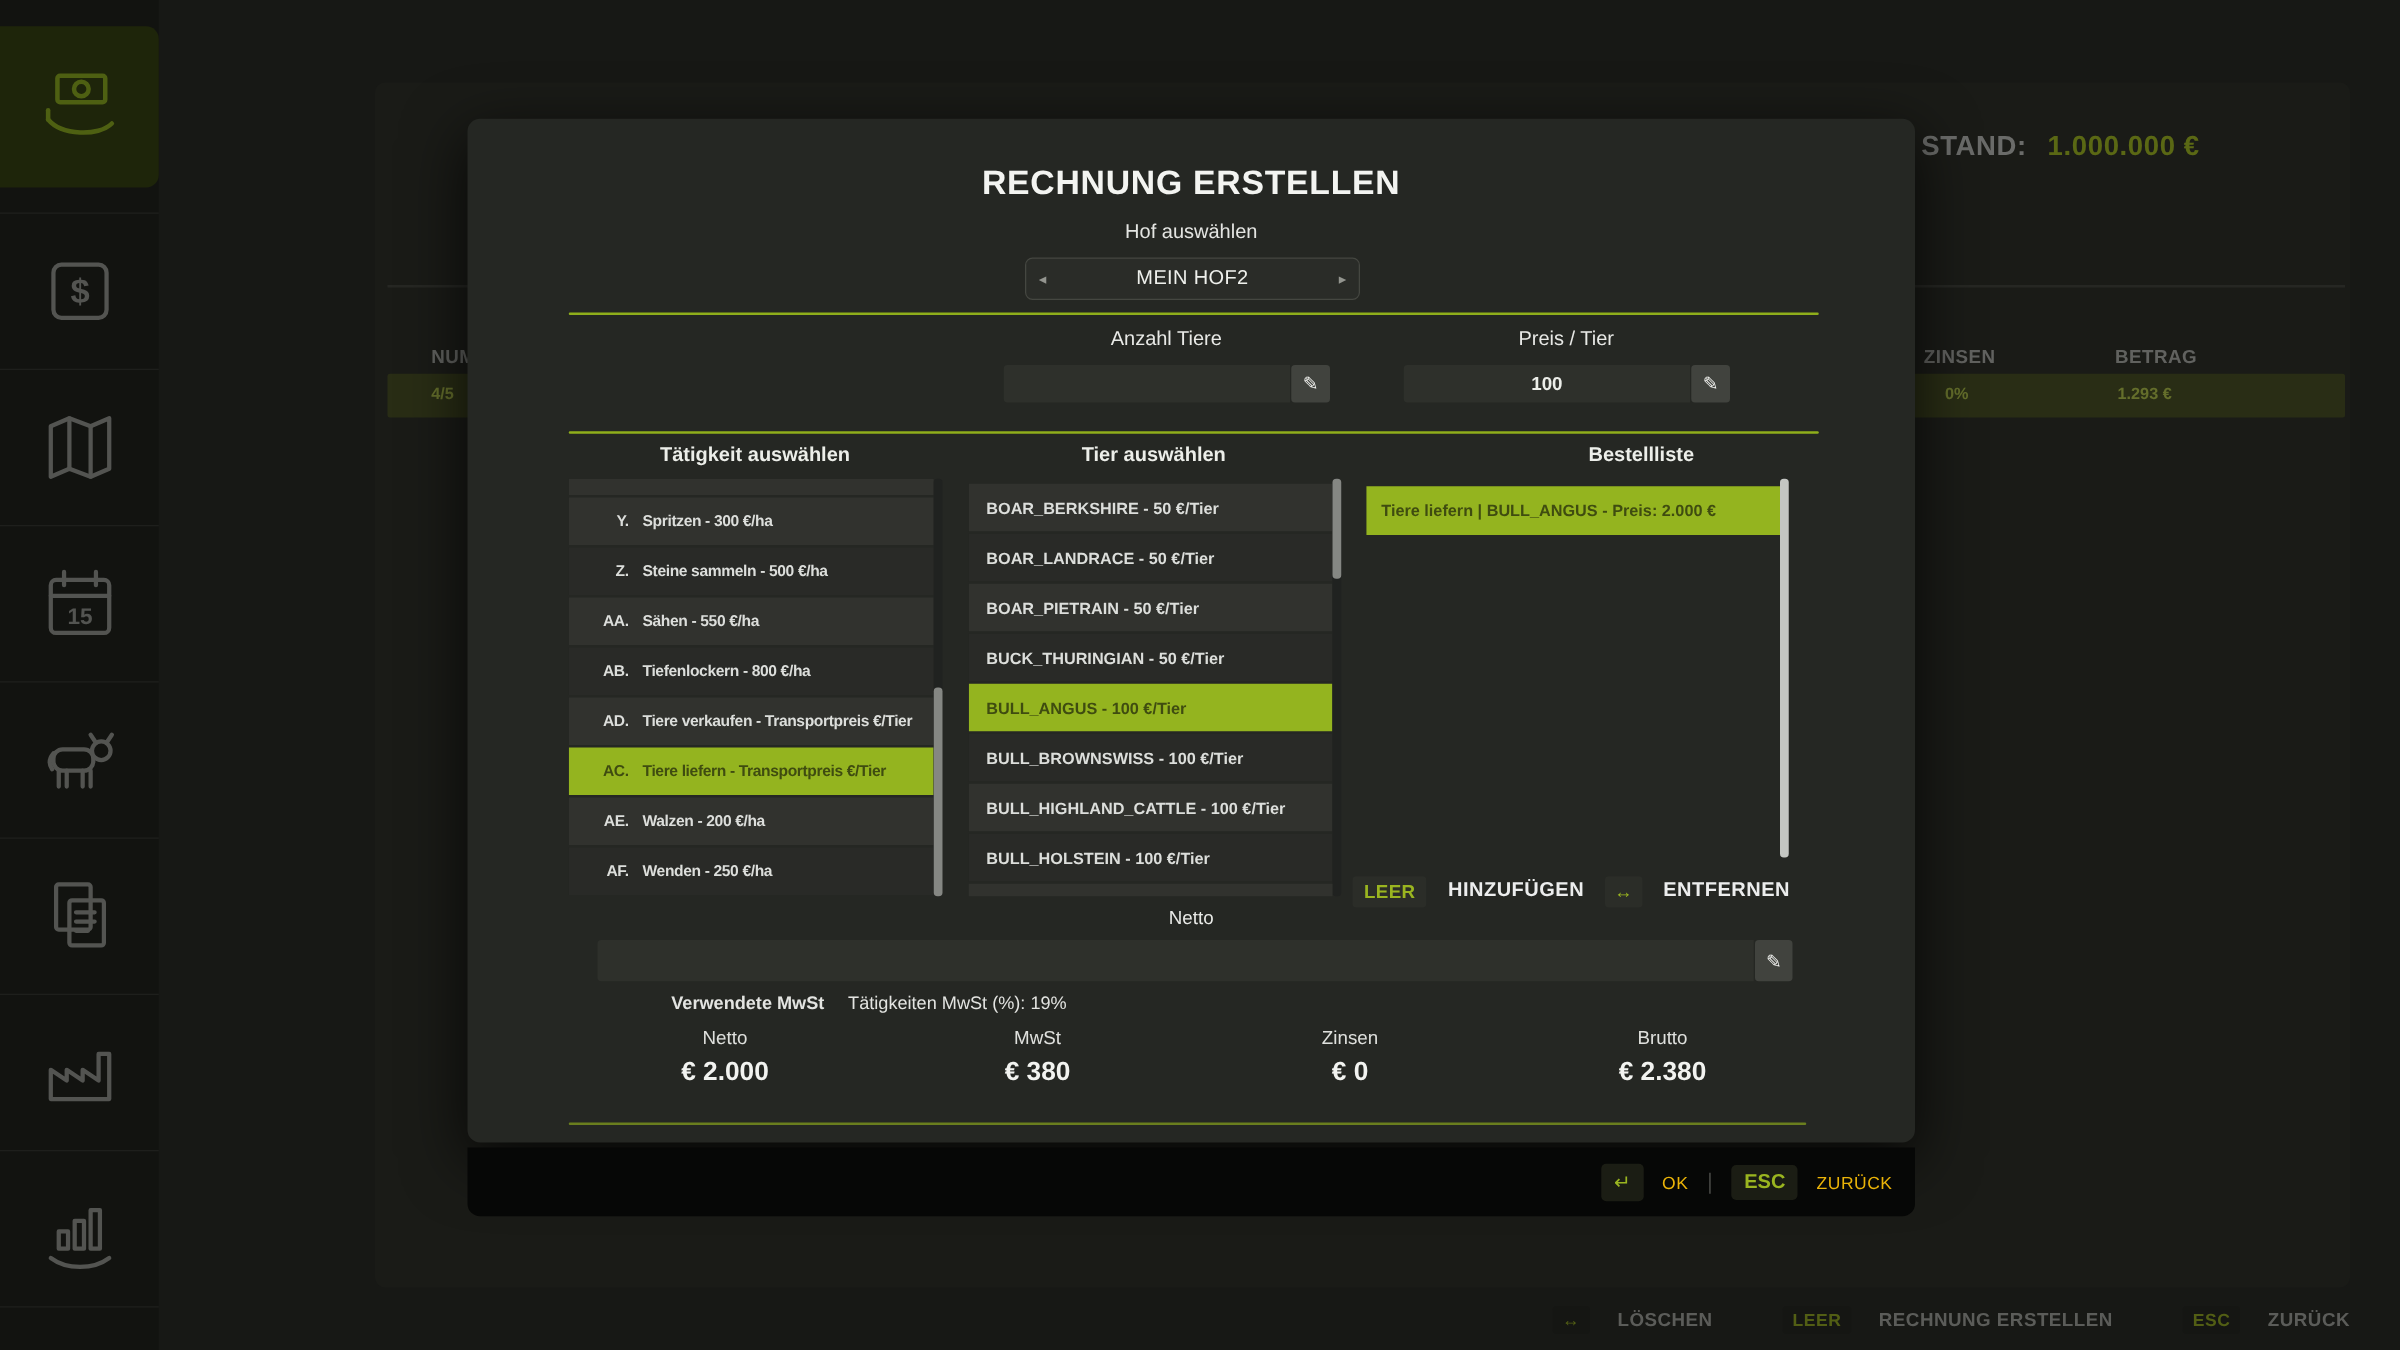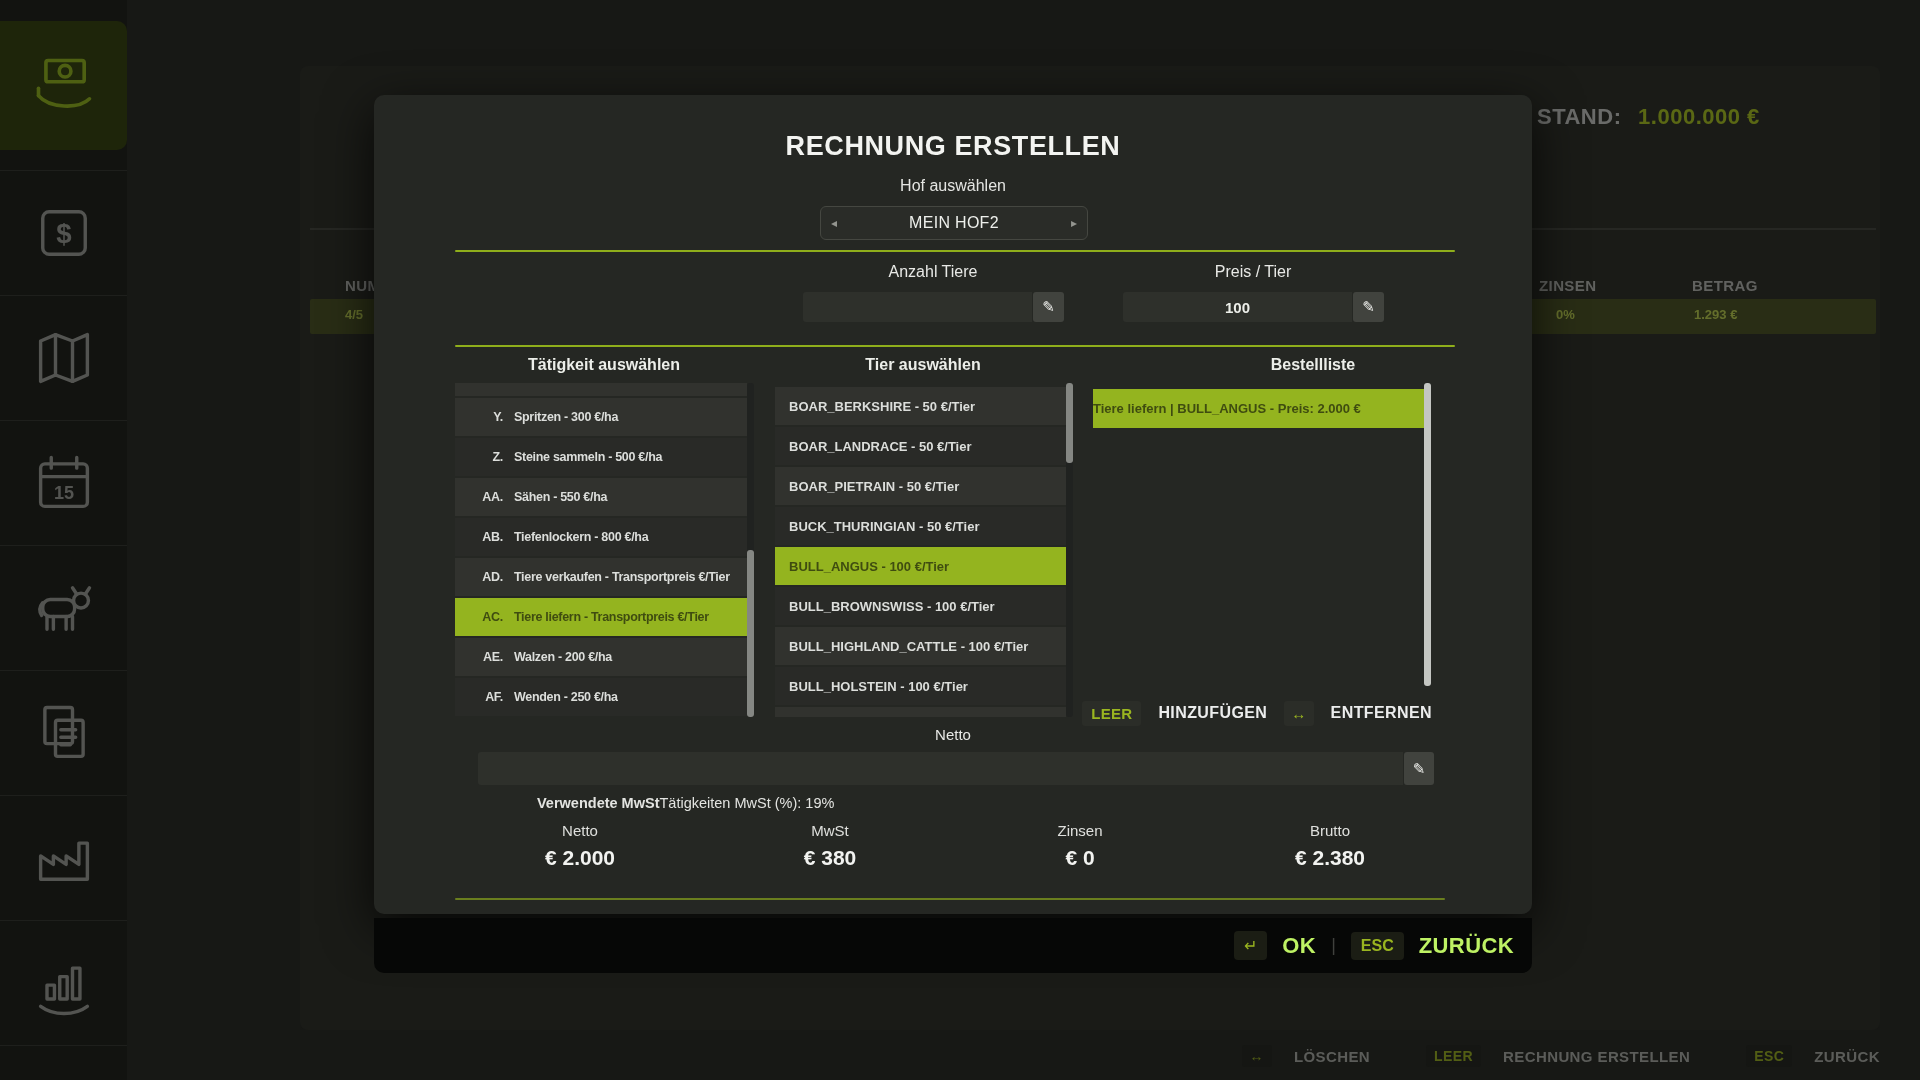--- a/index.html
+++ b/index.html
@@ -53,50 +53,50 @@
   .col-header.activity{left:80px;width:300px}
   .col-header.animal{left:399px;width:300px}
   .col-header.order{left:789px;width:300px}
   .list{position:absolute;top:288px;overflow:hidden}
   .list.activity{left:81px;width:292px;height:334px}
   .list.animal{left:401px;width:291px;height:334px;padding-top:4px;box-sizing:border-box}
   .list.order{left:719px;width:331px;height:303px;padding-top:6px;box-sizing:border-box}
   .row{height:38px;margin-bottom:2px;display:flex;align-items:center;background:#292a27;color:#dcdedb;font-weight:700;white-space:nowrap;overflow:hidden;cursor:pointer}
   .list.activity .row{font-size:12.5px;letter-spacing:-0.3px;padding-left:14px}
   .list.animal .row{font-size:13px;padding-left:14px}
-  .list.order .row{font-size:13px;height:39px}
+  .list.order .row{font-size:13px;padding-left:12px;height:39px}
   .list.activity div.row:nth-of-type(odd),
   .list.animal div.row:nth-of-type(odd){background:#31322e}
   .row.sel{background:#94b41f !important;color:#3f4c10}
   .row .pfx{display:inline-block;width:34px;text-align:right;margin-right:11px;flex:none}
   .sliver{display:block;height:13px;margin-bottom:2px;background:#31322e}
   .scrollbar{position:absolute;top:288px;width:7px;background:#202220;border-radius:3px}
   .scrollbar .thumb{position:absolute;left:0;width:7px;border-radius:3px;background:#858783;cursor:pointer}
   .sb-activity{left:373px;height:334px}
   .sb-animal{left:692px;height:334px}
   .sb-order{left:1050px;height:303px}
   .sb-order .thumb{background:#c4c6c2}
   .list-btns{position:absolute;top:603px;right:100px;height:30px;display:flex;align-items:center;gap:17px}
   .key-badge{background:#2b2d28;border-radius:3px;padding:4px 9px;color:#9ab520;font-size:15px;font-weight:800;letter-spacing:.3px;cursor:pointer}
   .key-badge.glyph{font-weight:400;padding:4px 7px}
   .txt-btn{color:#eceded;font-size:16px;font-weight:800;letter-spacing:.4px;cursor:pointer}
   .netto-label{position:absolute;top:631px;left:0;width:100%;text-align:center;font-size:15px;color:#e8e9e6}
   .netto-group{position:absolute;left:104px;top:657px;height:33px;display:flex}
   .netto-box{width:925px;height:33px;background:#2e302b;border-radius:3px 0 0 3px}
   .netto-btn{width:30px;height:33px;background:#41433e;border-radius:3px;margin-left:1px;display:flex;align-items:center;justify-content:center;color:#f0f1ee;font-size:15px;cursor:pointer}
   .mwst-line{position:absolute;left:163px;top:700px;font-size:14.5px;color:#e3e4e1}
-  .mwst-line b{font-weight:800;margin-right:0}
+  .mwst-line b{font-weight:800;margin-right:19px}
   .summary{position:absolute;left:81px;top:727px;width:1000px;display:flex}
   .sum-col{flex:1;text-align:center}
   .sum-label{font-size:15px;color:#dfe0dd;margin-bottom:7px}
   .sum-value{font-size:21px;font-weight:600;color:#f2f3f0}
   .modal-footer{position:relative;width:1158px;height:55px;margin-top:4px;background:#060706;border-radius:0 0 10px 10px;display:flex;align-items:center;justify-content:flex-end;gap:15px;padding-right:18px;box-sizing:border-box}
   .f-key{background:#1b1d14;border-radius:4px;padding:5px 10px;color:#9ab520;font-size:16px;font-weight:800;cursor:pointer}
   .f-key.glyph{font-weight:400}
-  .f-btn{color:#bef264;font-size:22px;font-weight:700;letter-spacing:.4px;cursor:pointer}
+  .f-btn{color:#eab308;font-size:14px;font-weight:400;letter-spacing:.4px;cursor:pointer}
   .f-sep{color:#3f413d;font-size:18px}
   svg{display:block}
 </style>
 </head>
 <body>
 
 <div class="bg-layer">
 
   <div class="sidebar">
     <div class="side-cell first">

